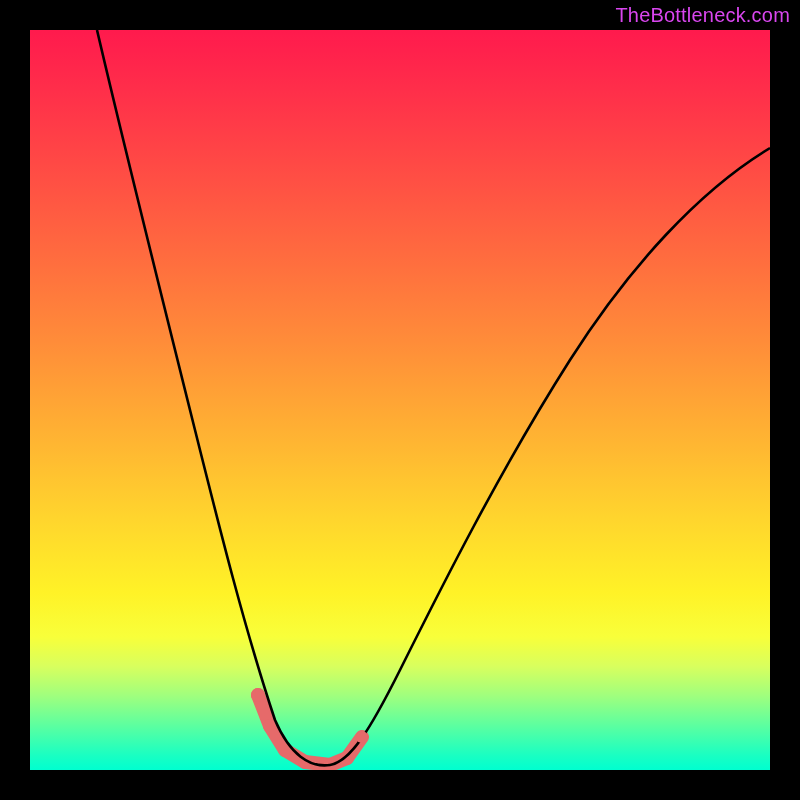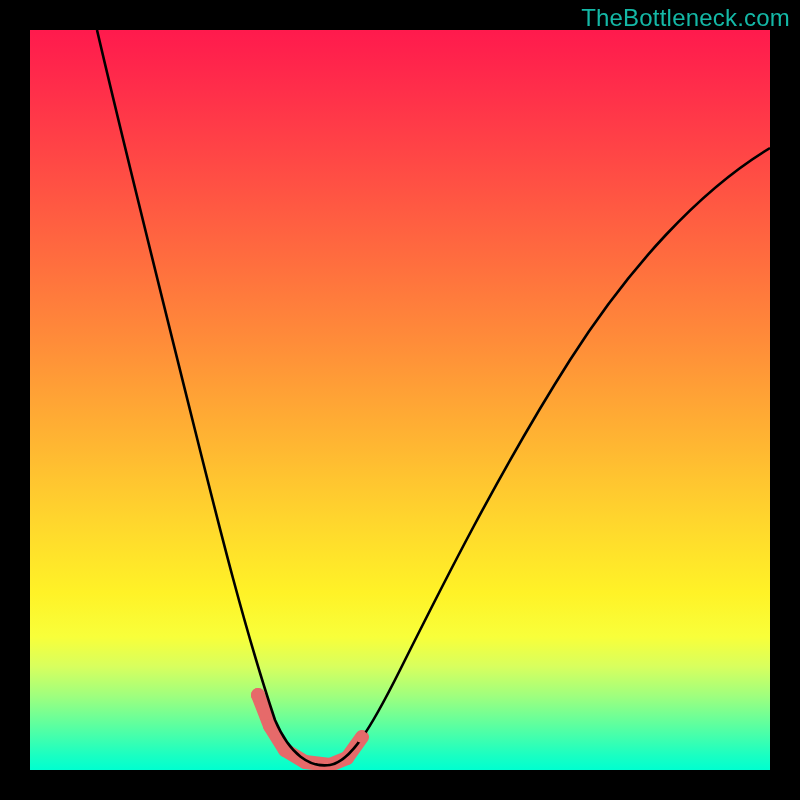--- a/index.html
+++ b/index.html
@@ -37,22 +37,22 @@
       #9fff7e 90%,
       #5cffa0 94%,
       #1affc2 98%,
       #00ffd0 100%
     );
   }
   .watermark {
     position: absolute;
     top: 4px;
     right: 10px;
-    color: #14b8a6;
-    font-size: 24px;
+    color: #d946ef;
+    font-size: 20px;
     letter-spacing: 0.2px;
     user-select: none;
   }
   svg.curve {
     position: absolute;
     left: 0;
     top: 0;
     width: 740px;
     height: 740px;
     pointer-events: none;

